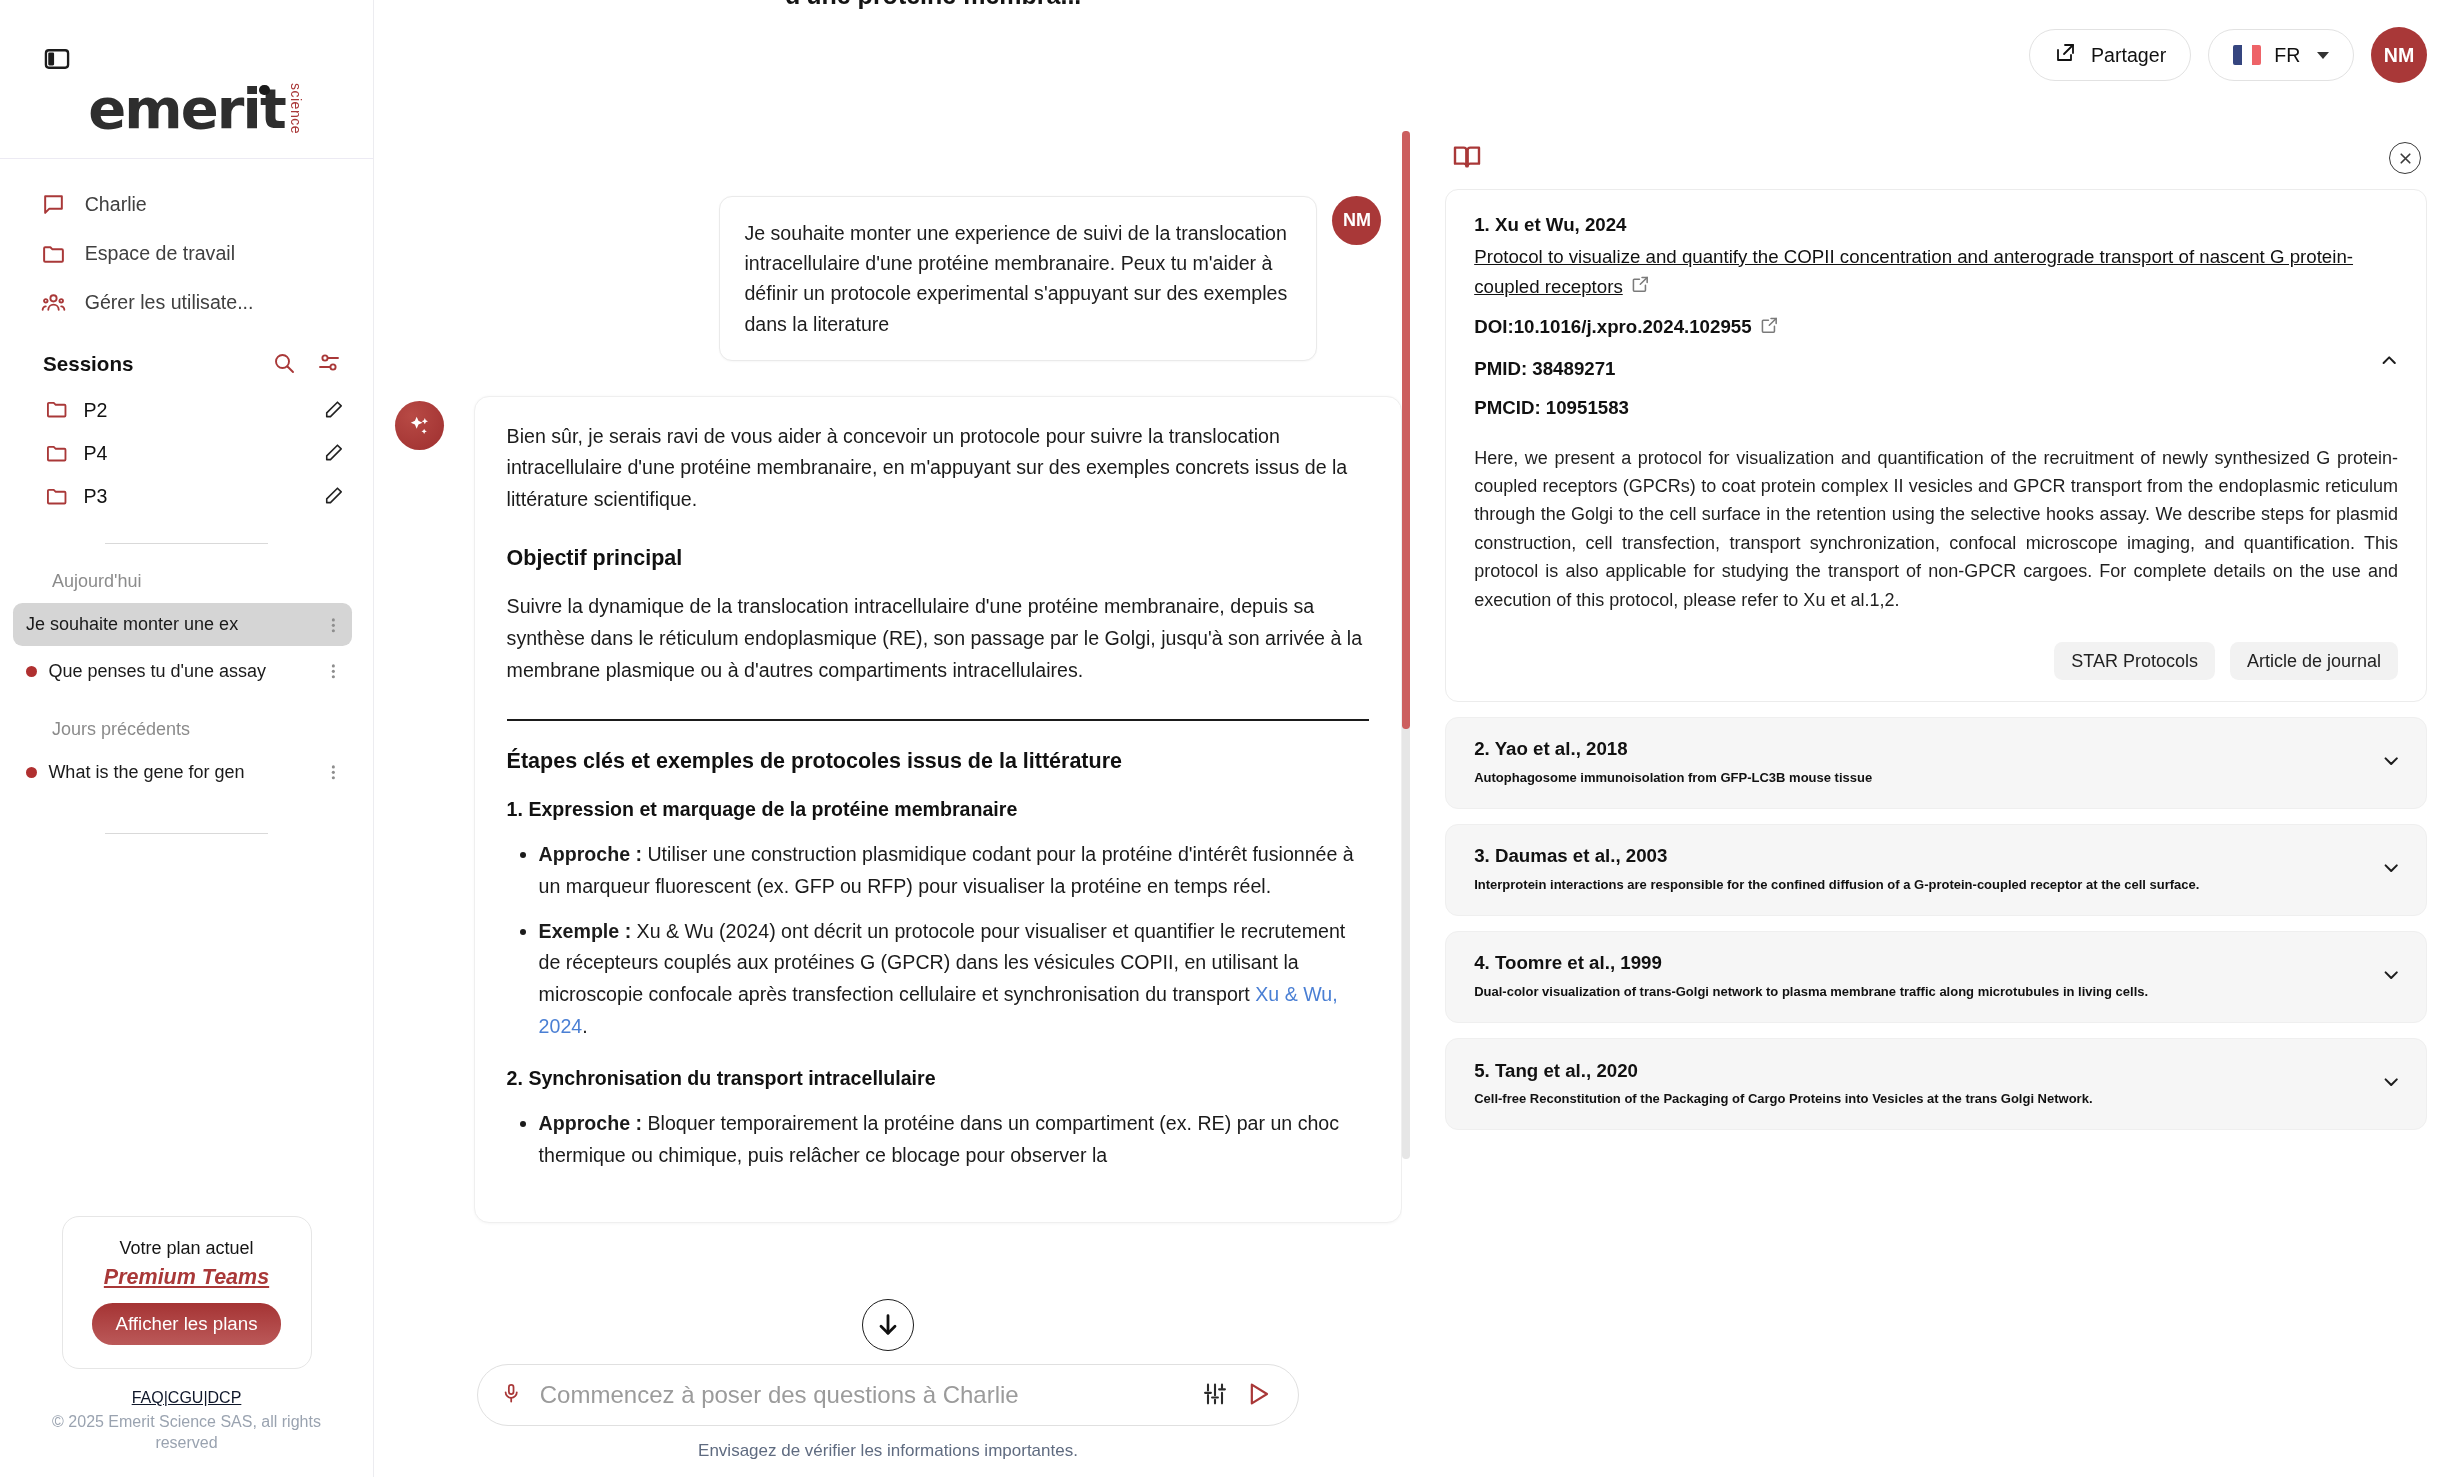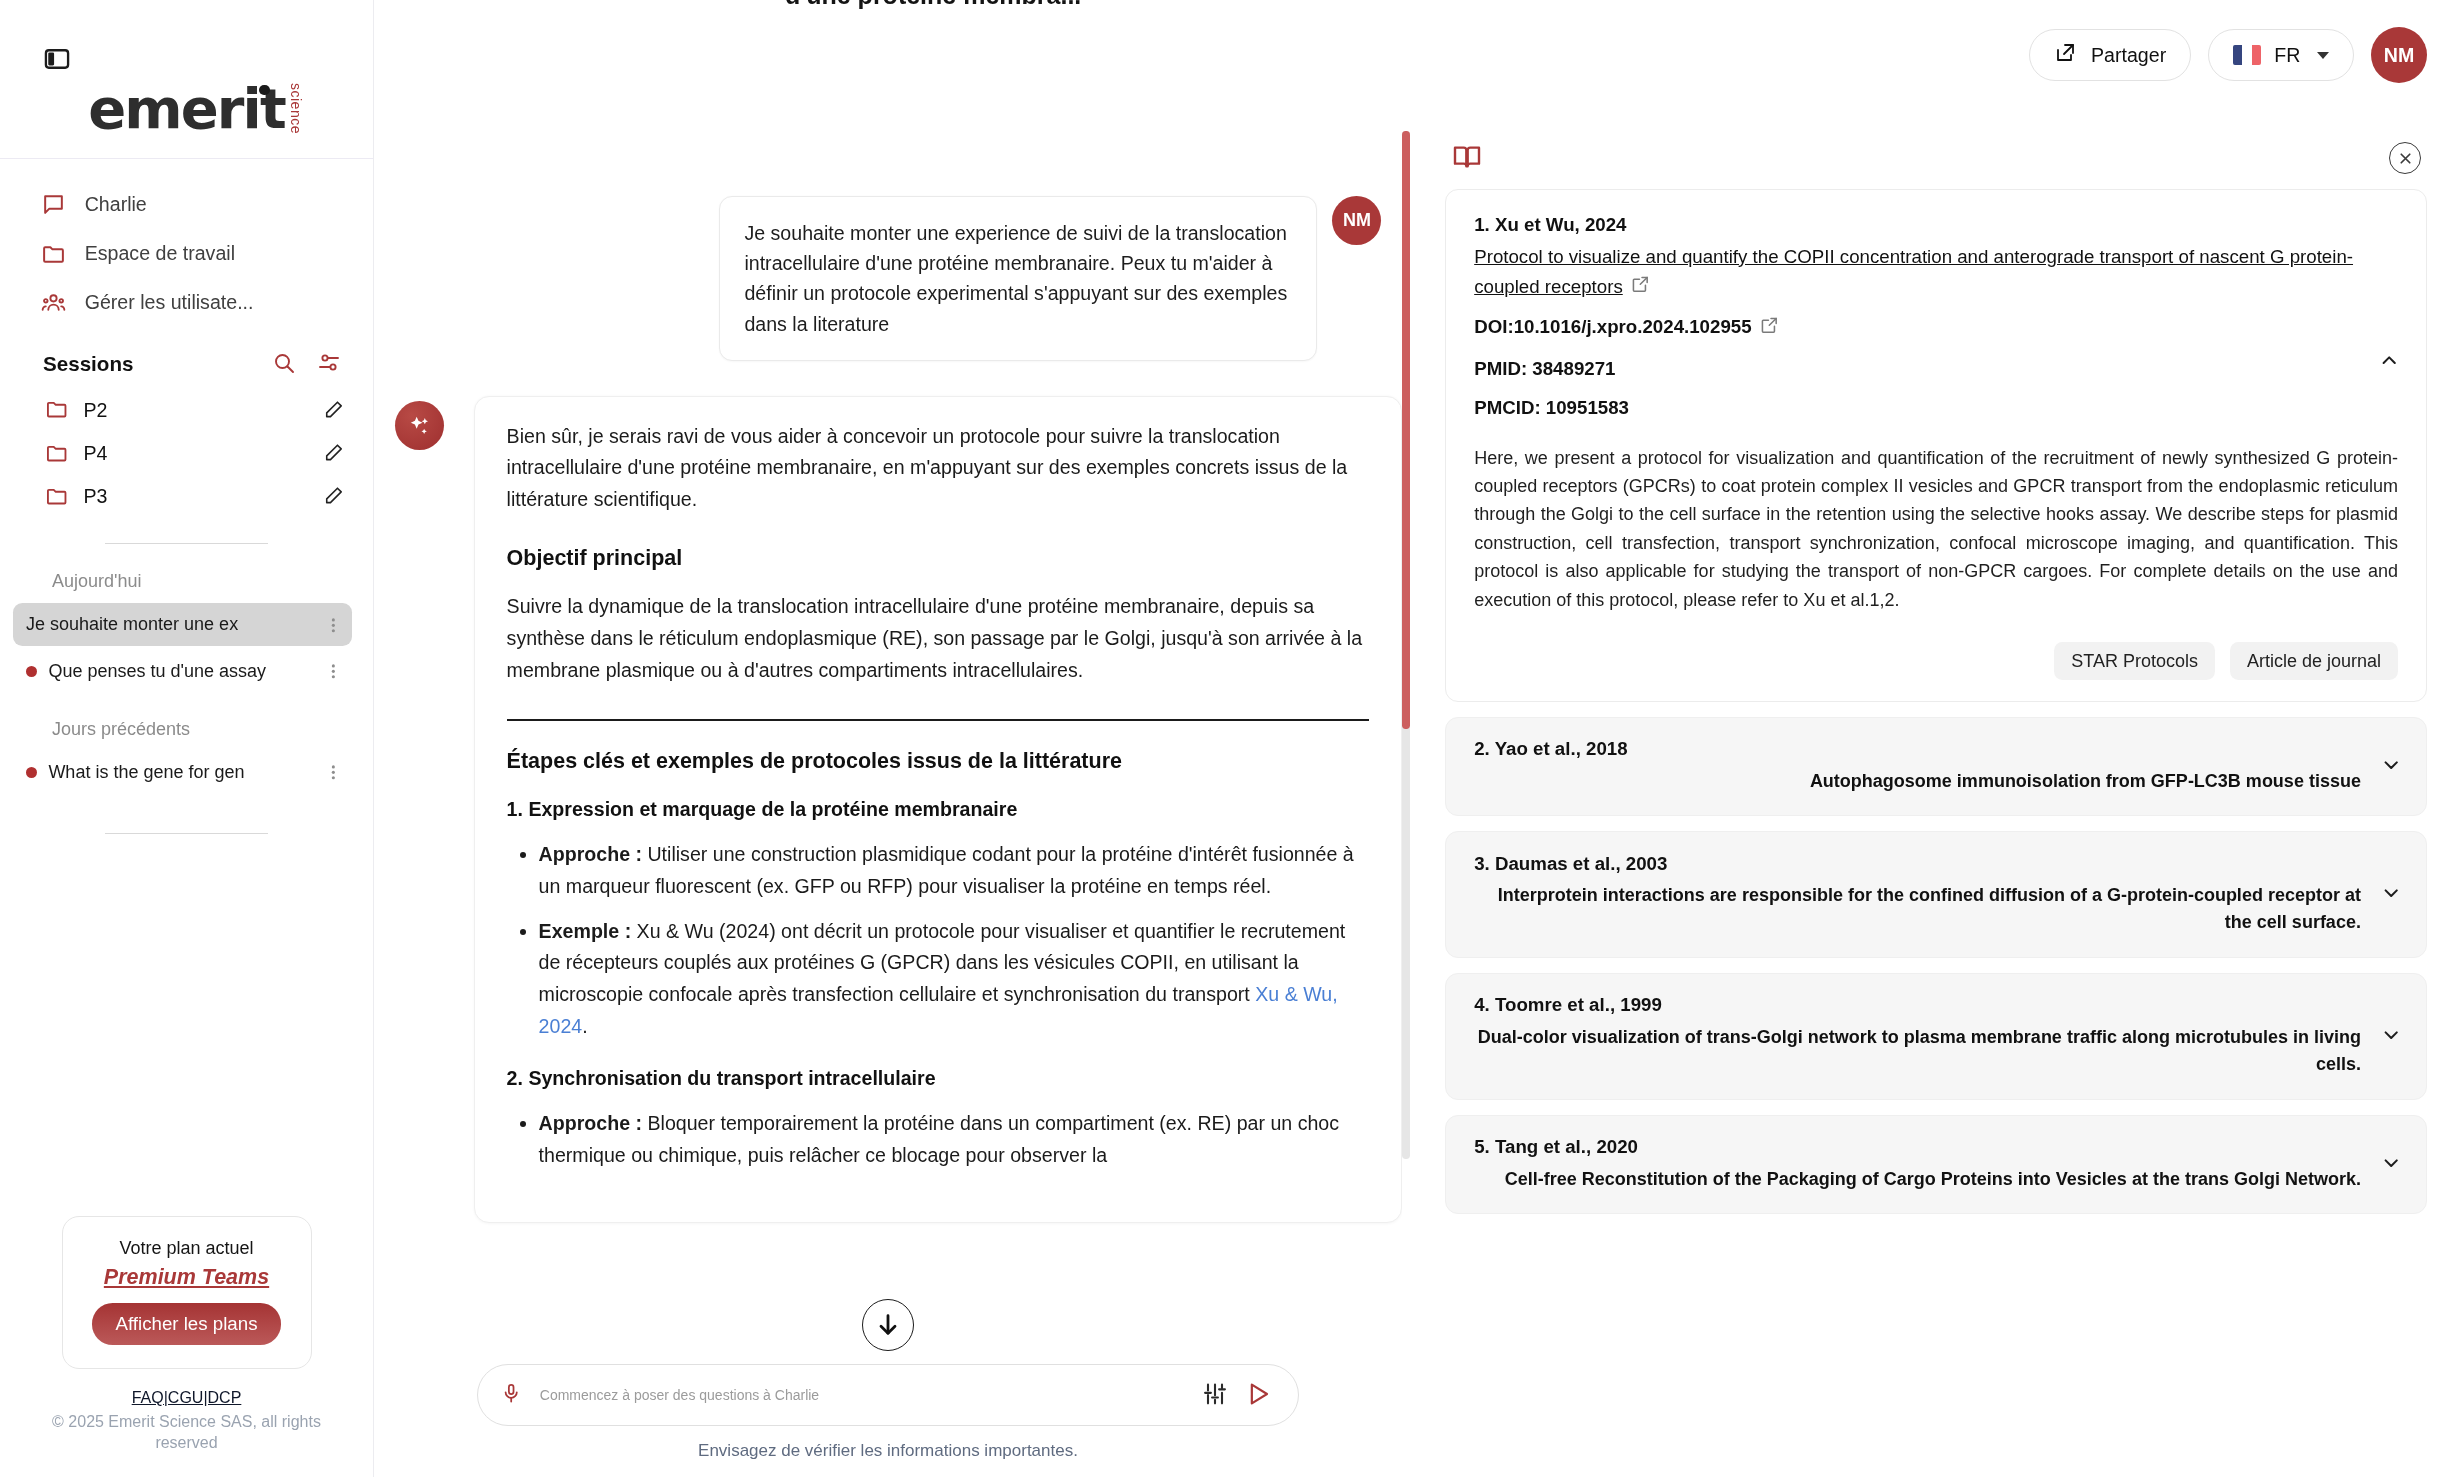--- a/index.html
+++ b/index.html
@@ -208,21 +208,21 @@
 
   .composer-wrap { padding: 0 0 17px 0; flex: 0 0 auto; }
   .composer {
     display: flex; align-items: center; gap: 17px;
     margin: 0 auto; width: 822px; height: 62px;
     border: 0.9px solid #e0e0e0; border-radius: 31px;
     background: #fff; padding: 0 24px 0 22.4px;
   }
   .composer input {
     flex: 1; border: none; outline: none;
-    font-size: 14px; color: #0c4a6e;
+    font-size: 24px; color: #0c4a6e;
     font-family: "Liberation Sans", sans-serif; background: transparent;
   }
   .composer input::placeholder { color: #9b9b9b; }
   .disclaimer { text-align: center; font-size: 17px; color: #5f6b80; margin-top: 15px; }
 
   
   .vscroll {
     width: 7.5px; flex: 0 0 7.5px; margin: 20.6px 17px 0 0;
     background: #e6e6e6; border-radius: 3.7px; position: relative; cursor: pointer;
     height: 1028px;
@@ -264,21 +264,21 @@
   }
   .collapse-ic { position: absolute; right: 26px; top: 159px; cursor: pointer; }
 
   .ref-card.collapsed {
     background: #f6f6f6; border: 0.9px solid #efefef;
     display: flex; align-items: center; gap: 18.7px;
     padding: 20.6px 24px 20.6px 28px;
   }
   .ref-card.collapsed .body { flex: 1; min-width: 0; }
   .ref-card.collapsed .ref-num { font-size: 18.7px; font-weight: 700; margin-bottom: 7.5px; }
-  .ref-card.collapsed .ref-sub { font-size: 18px; font-weight: 700; color: #111; line-height: 1.5; text-align: right; }
+  .ref-card.collapsed .ref-sub { font-size: 13px; font-weight: 700; color: #111; line-height: 1.5; }
   .chev { flex: 0 0 20.6px; cursor: pointer; }
 </style>
 </head>
 <body>
 
 <div class="app">
 
   <aside class="sidebar">
 
     <div class="sb-toggle-row">

